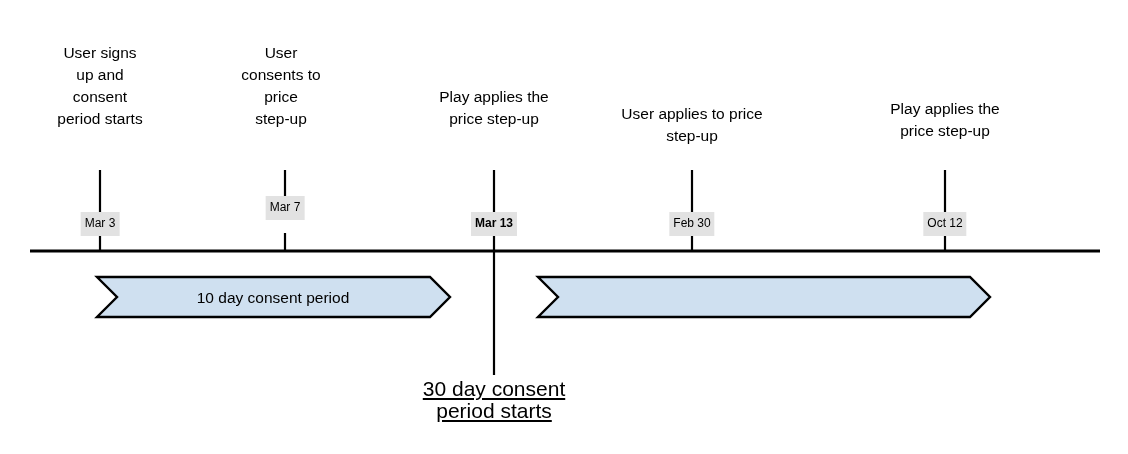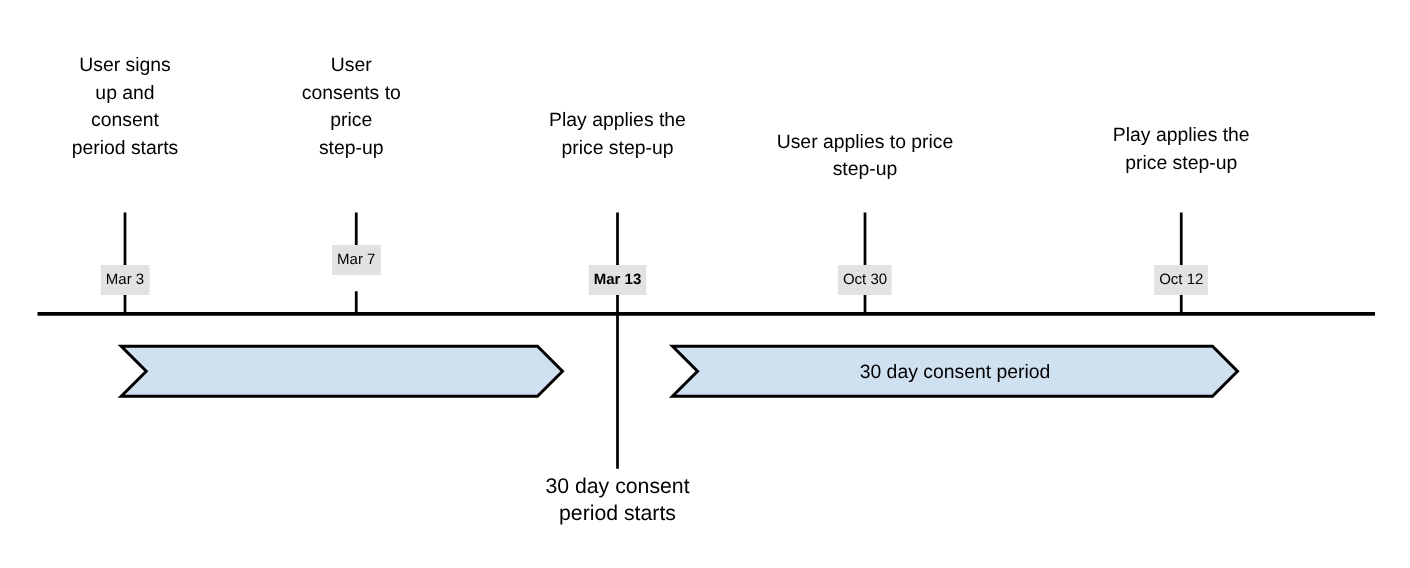--- a/index.html
+++ b/index.html
@@ -58,25 +58,26 @@
     line-height: 20px;
     color: #000000;
     white-space: nowrap;
     transform: translate(-50%, -50%);
   }
 
   
   .below-note {
     position: absolute;
     text-align: center;
-    font-size: 17px;
+    font-size: 21px;
     line-height: 22px;
     color: #000000;
     white-space: pre-line;
     transform: translateX(-50%);
+    text-decoration: underline;
   }
 </style>
 </head>
 <body>
 
 <div id="diagram">
 
   <svg id="svg-layer" viewBox="0 0 1128 454">
 
     <line x1="30" y1="251" x2="1100" y2="251" stroke="#000000" stroke-width="3"></line>
@@ -120,23 +121,23 @@
 
   <div class="event-label" style="left:861px; top:98px; width:168px;">Play applies the
 price step-up</div>
 
   <div class="date-chip" style="left:100px; top:212px;">Mar 3</div>
 
   <div class="date-chip" style="left:285px; top:196px;">Mar 7</div>
 
   <div class="date-chip" style="left:494px; top:212px;font-weight:bold;">Mar 13</div>
 
-  <div class="date-chip" style="left:692px; top:212px;">Oct 30</div>
+  <div class="date-chip" style="left:692px; top:212px;">Feb 30</div>
 
   <div class="date-chip" style="left:945px; top:212px;">Oct 12</div>
 
+  <div class="banner-label" style="left:273px; top:298px;">10 day consent period</div>
 
-  <div class="banner-label" style="left:764px; top:298px;">30 day consent period</div>
 
   <div class="below-note" style="left:494px; top:378px; width:200px;">30 day consent
 period starts</div>
 
 </div>
 
 </body></html>

